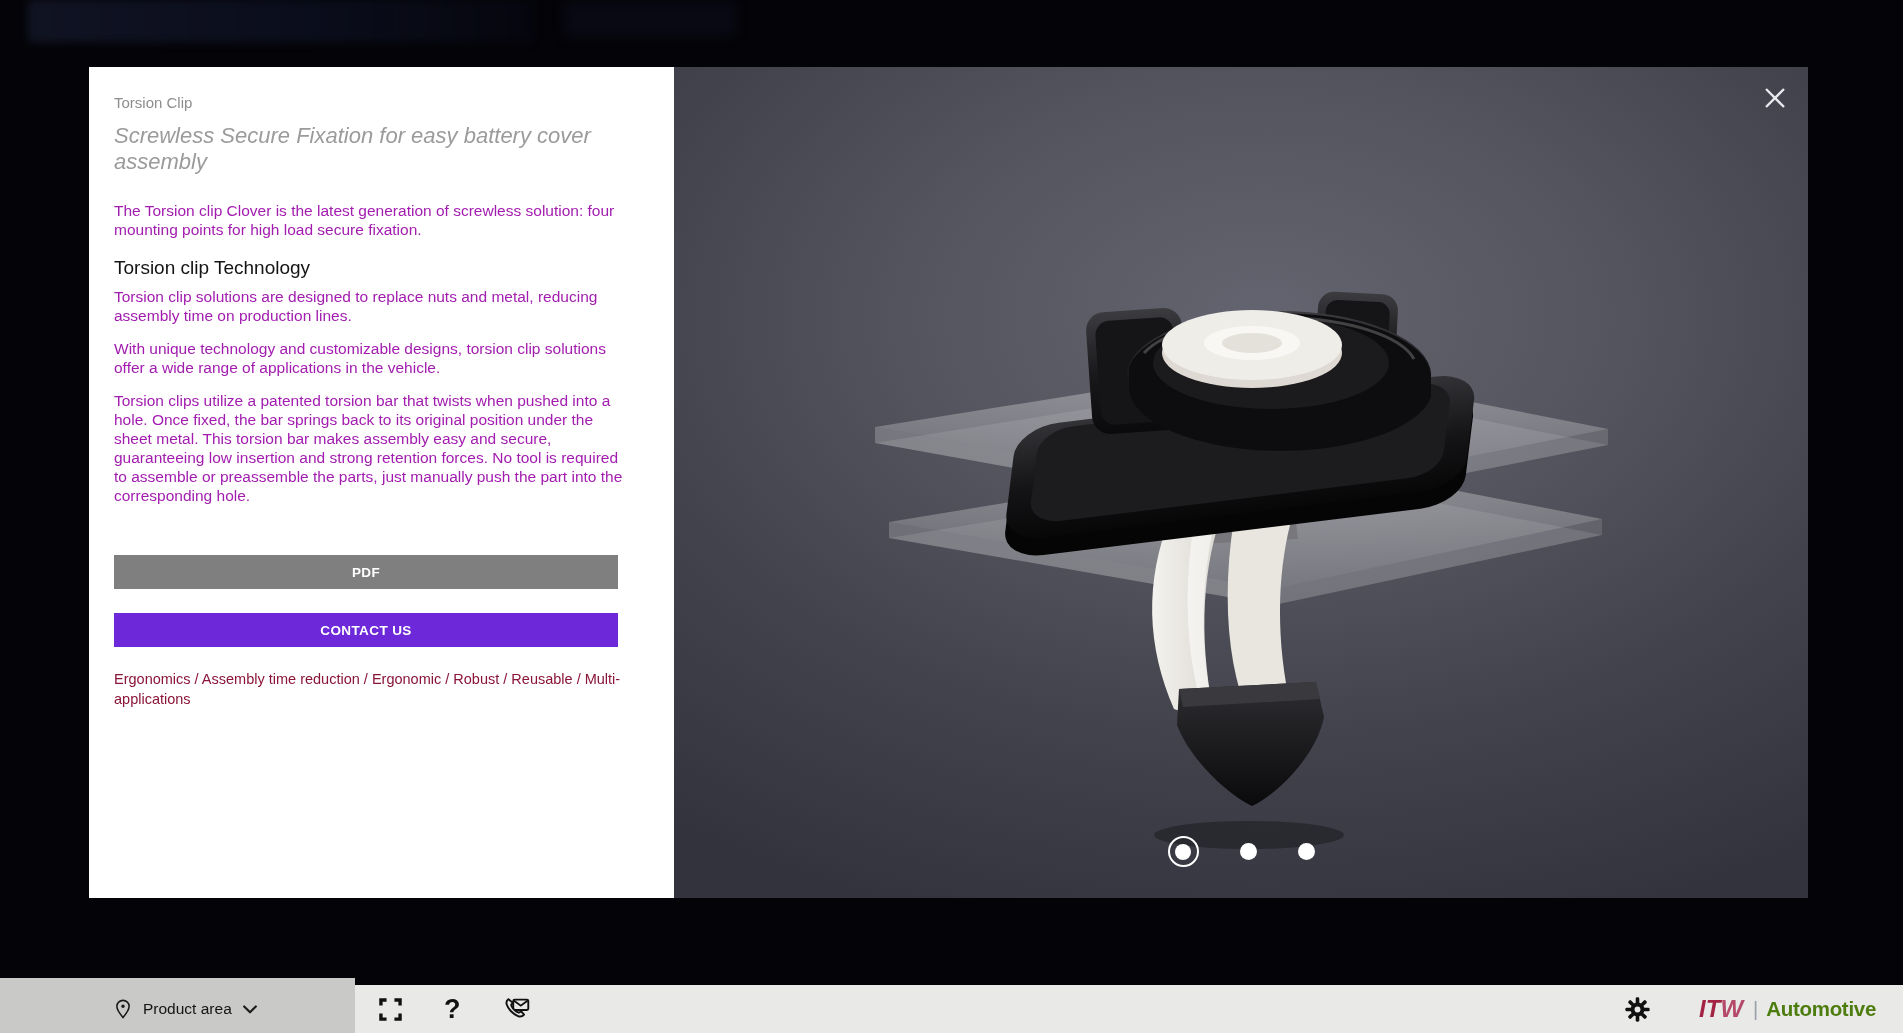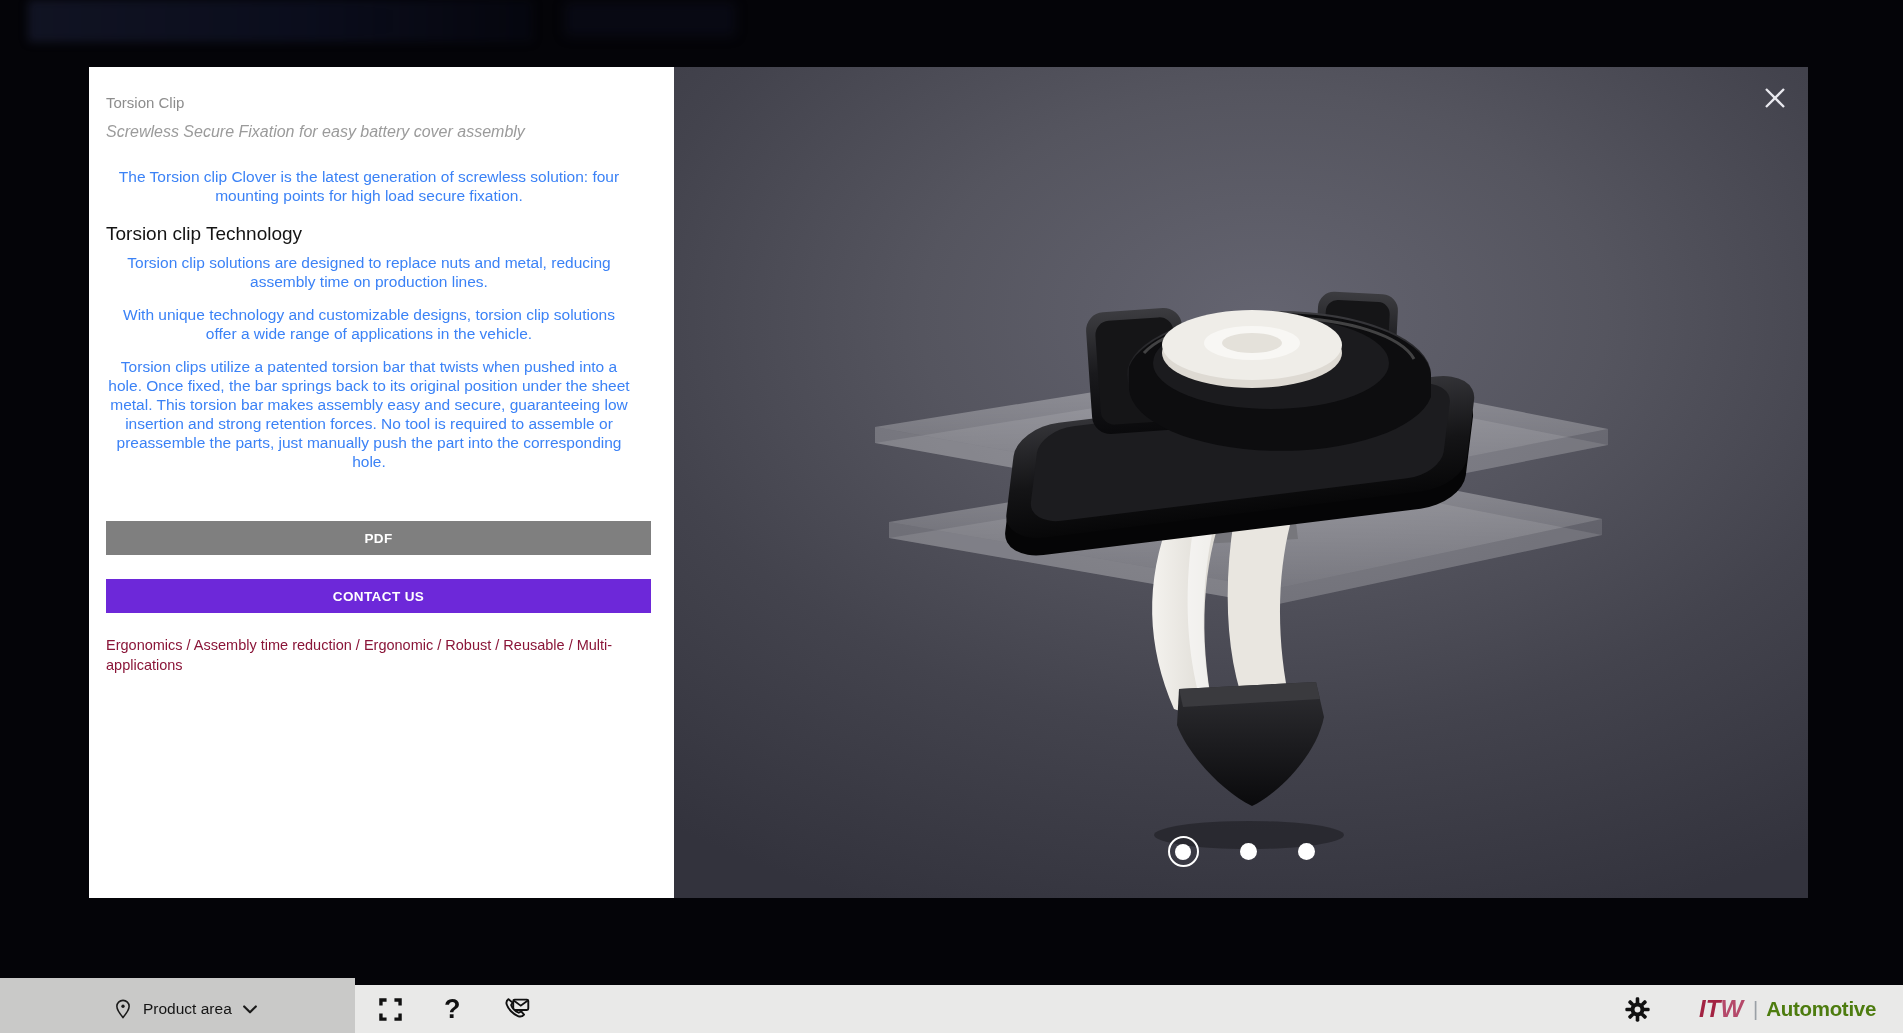--- a/index.html
+++ b/index.html
@@ -20,33 +20,33 @@
   .bg-glyph-b {
     position:absolute; top:2px; left:565px; width:170px; height:34px;
     background:rgba(14,18,38,.4); filter:blur(6px); border-radius:4px;
   }
 
   
   .modal { position:absolute; left:89px; top:67px; width:1719px; height:831px; display:flex; }
 
   .info-panel {
     width:585px; height:831px; background:#ffffff;
-    padding:27px 42px 0 17px; flex:none;
+    padding:27px 42px 0 25px; flex:none;
   }
   .category { font-size:15px; color:#8d8d8d; }
   .title { margin-top:15px; font-size:34px; font-weight:bold; color:#141414; letter-spacing:-.3px; }
-  .subtitle { margin-top:12px; font-size:16px; font-style:italic; color:#9b9b9b; }
+  .subtitle { margin-top:12px; font-size:22px; font-style:italic; color:#9b9b9b; }
   .intro { margin-top:26px; }
-  .body-text { font-size:15.5px; line-height:19px; color:#3b82f6;text-align:center; }
+  .body-text { font-size:15.5px; line-height:19px; color:#a21caf; }
   .section-heading { margin-top:18px; font-size:19px; font-weight:normal; color:#141414; }
   .section-p { margin-top:8px; }
   .section-p + .section-p { margin-top:14px; }
 
   .btn {
-    width:545px; height:34px; border:none; cursor:pointer;
+    width:504px; height:34px; border:none; cursor:pointer;
     display:flex; align-items:center; justify-content:center;
     font-family:"Liberation Sans", sans-serif;
     font-size:13.5px; font-weight:bold; letter-spacing:.4px; color:#ffffff;
   }
   .btn-pdf { margin-top:50px; background:#7f7f7f; }
   .btn-contact { margin-top:24px; background:#6d28d9; }
 
   .tags { margin-top:23px; width:518px; font-size:14.5px; line-height:19.5px; color:#8a1538; }
   .tag-link { color:#8a1538; text-decoration:none; cursor:pointer;text-align:right; }
   .tag-sep { color:#8a1538; }

